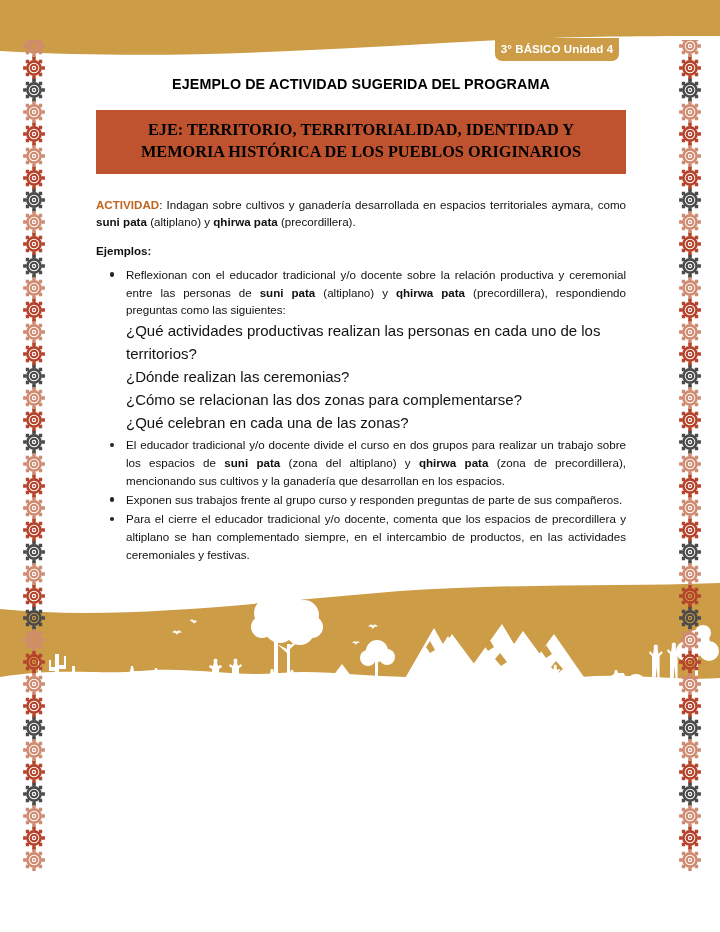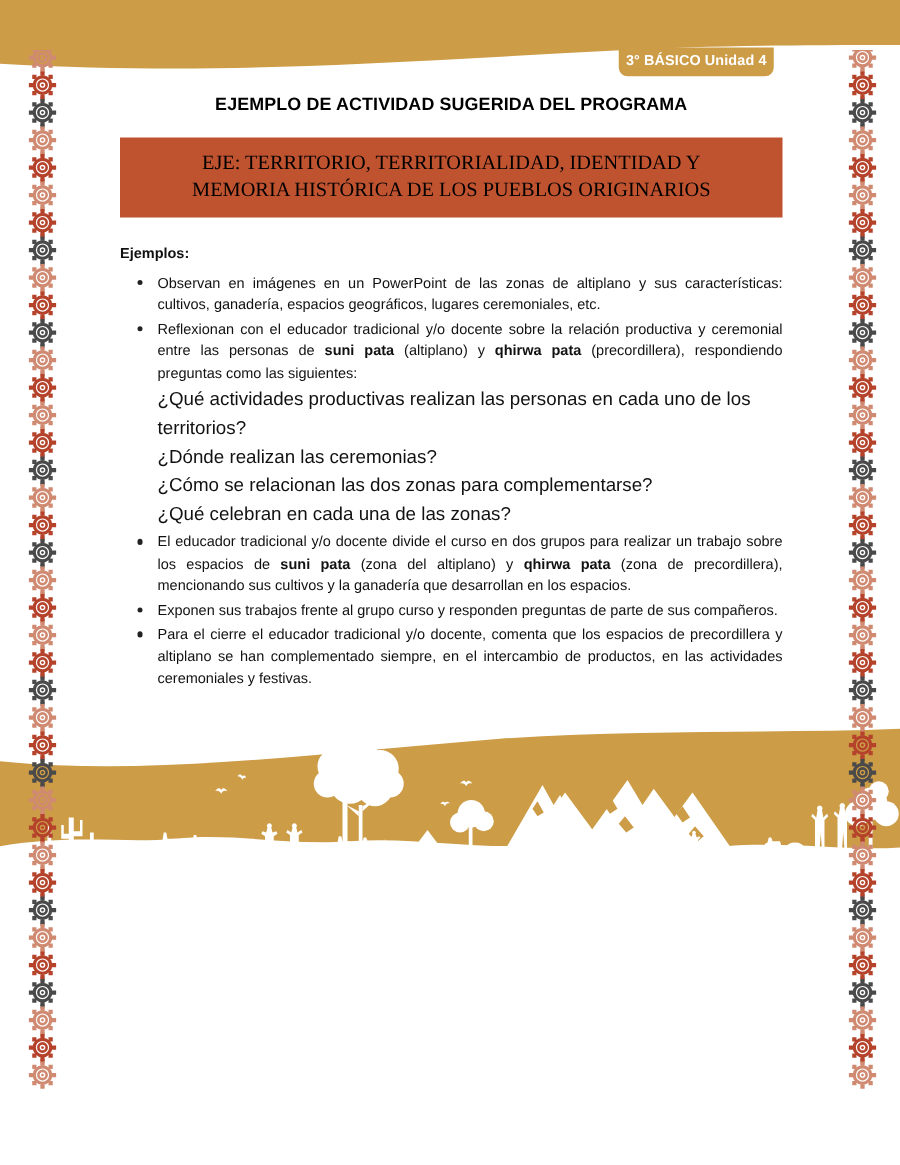--- a/index.html
+++ b/index.html
@@ -71,21 +71,21 @@
     color: #000;
     letter-spacing: .1px;
     margin-bottom: 18px;
   }
   .eje-banner {
     background: #C0532F;
     color: #000000;
     text-align: center;
     font-family: "Liberation Serif", serif;
     font-size: 16.3px;
-    font-weight: normal;
+    font-weight: bold;
     line-height: 1.37;
     padding: 9px 10px 10px;
     margin-bottom: 22px;
   }
 
   .activity-par {
     font-size: 11.6px;
     line-height: 1.52;
     text-align: justify;
     color: #111;
@@ -706,28 +706,28 @@
 
   <div class="content">
 
     <div class="doc-title">EJEMPLO DE ACTIVIDAD SUGERIDA DEL PROGRAMA</div>
 
     <div class="eje-banner">
       <div>EJE: TERRITORIO, TERRITORIALIDAD, IDENTIDAD Y</div>
       <div>MEMORIA HISTÓRICA DE LOS PUEBLOS ORIGINARIOS</div>
     </div>
 
+    <p class="activity-par">
+      <span class="activity-label">ACTIVIDAD</span><span>: Indagan sobre cultivos y ganadería desarrollada en espacios territoriales aymara, como </span><span class="b">suni pata</span><span> (altiplano) y </span><span class="b">qhirwa pata</span><span> (precordillera).</span>
+    </p>
 
     <div class="examples-label">Ejemplos:</div>
 
     <ul class="bullets">
 
-      <li>
-        <span>Observan en imágenes en un PowerPoint de las zonas de altiplano y sus características: cultivos, ganadería, espacios geográficos, lugares ceremoniales, etc.</span>
-      </li>
 
       <li>
         <span>Reflexionan con el educador tradicional y/o docente sobre la relación productiva y ceremonial entre las personas de </span><span class="b">suni pata</span><span> (altiplano) y </span><span class="b">qhirwa pata</span><span> (precordillera), respondiendo preguntas como las siguientes:</span>
         <ul class="questions">
           <li>¿Qué actividades productivas realizan las personas en cada uno de los territorios?</li>
           <li>¿Dónde realizan las ceremonias?</li>
           <li>¿Cómo se relacionan las dos zonas para complementarse?</li>
           <li>¿Qué celebran en cada una de las zonas?</li>
         </ul>
       </li>

